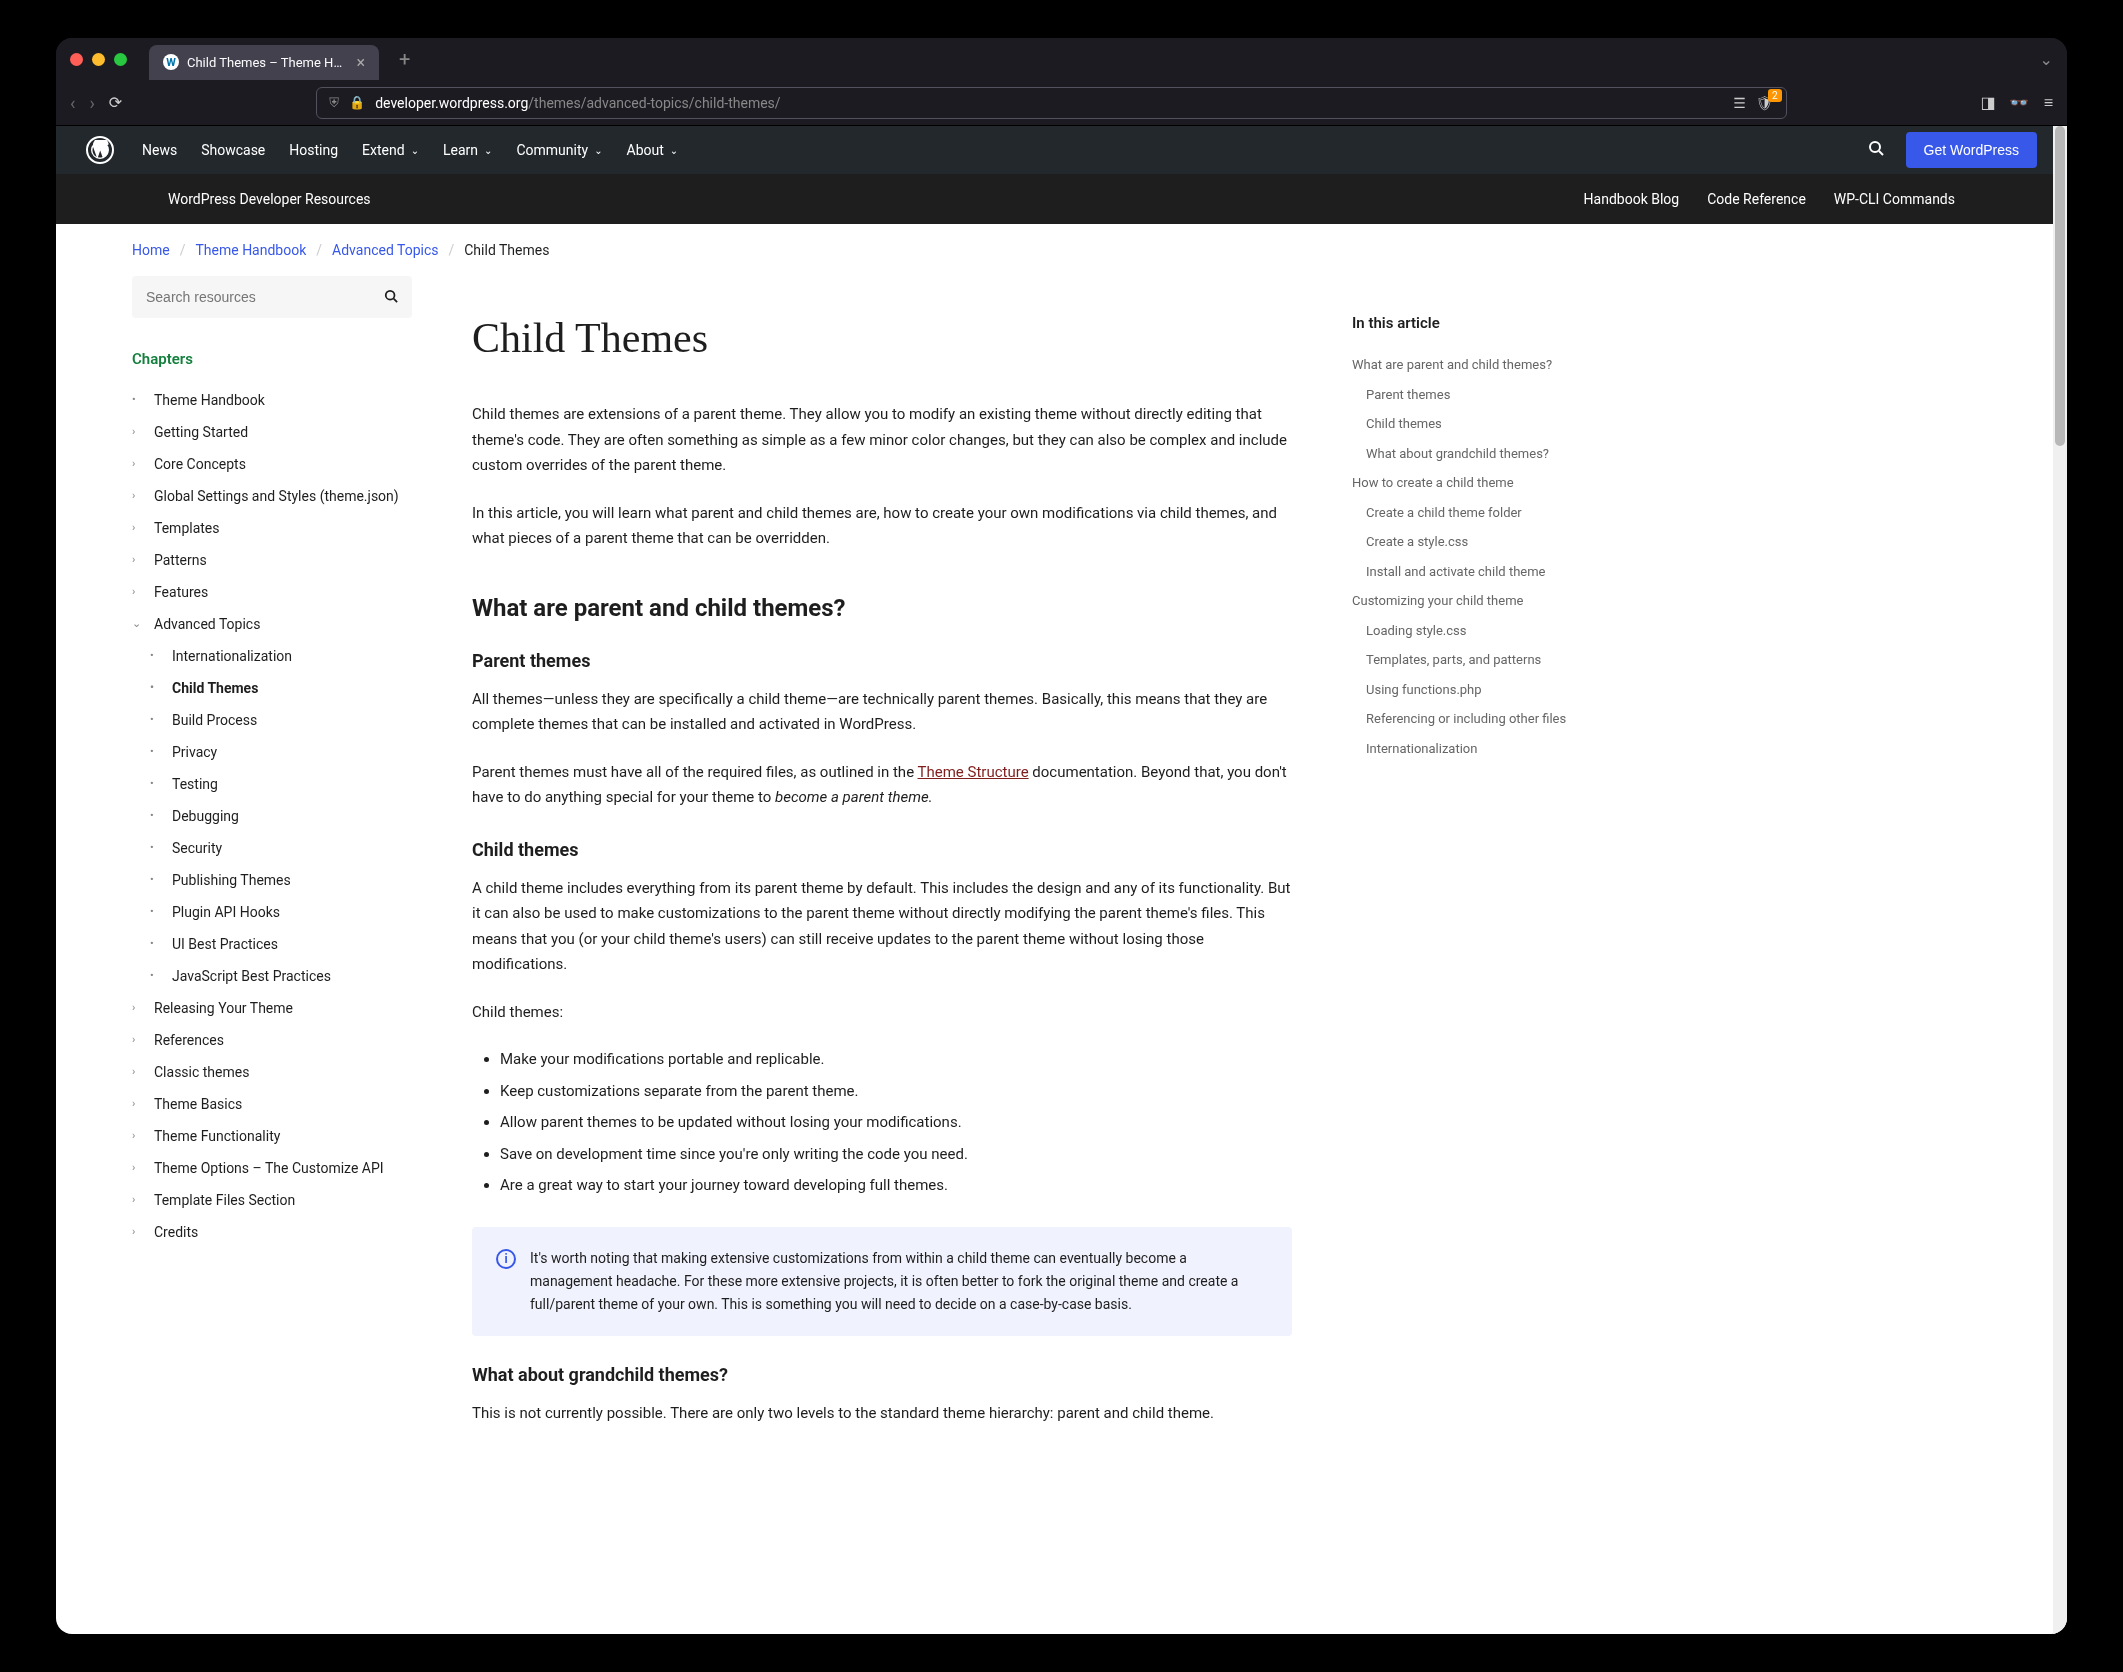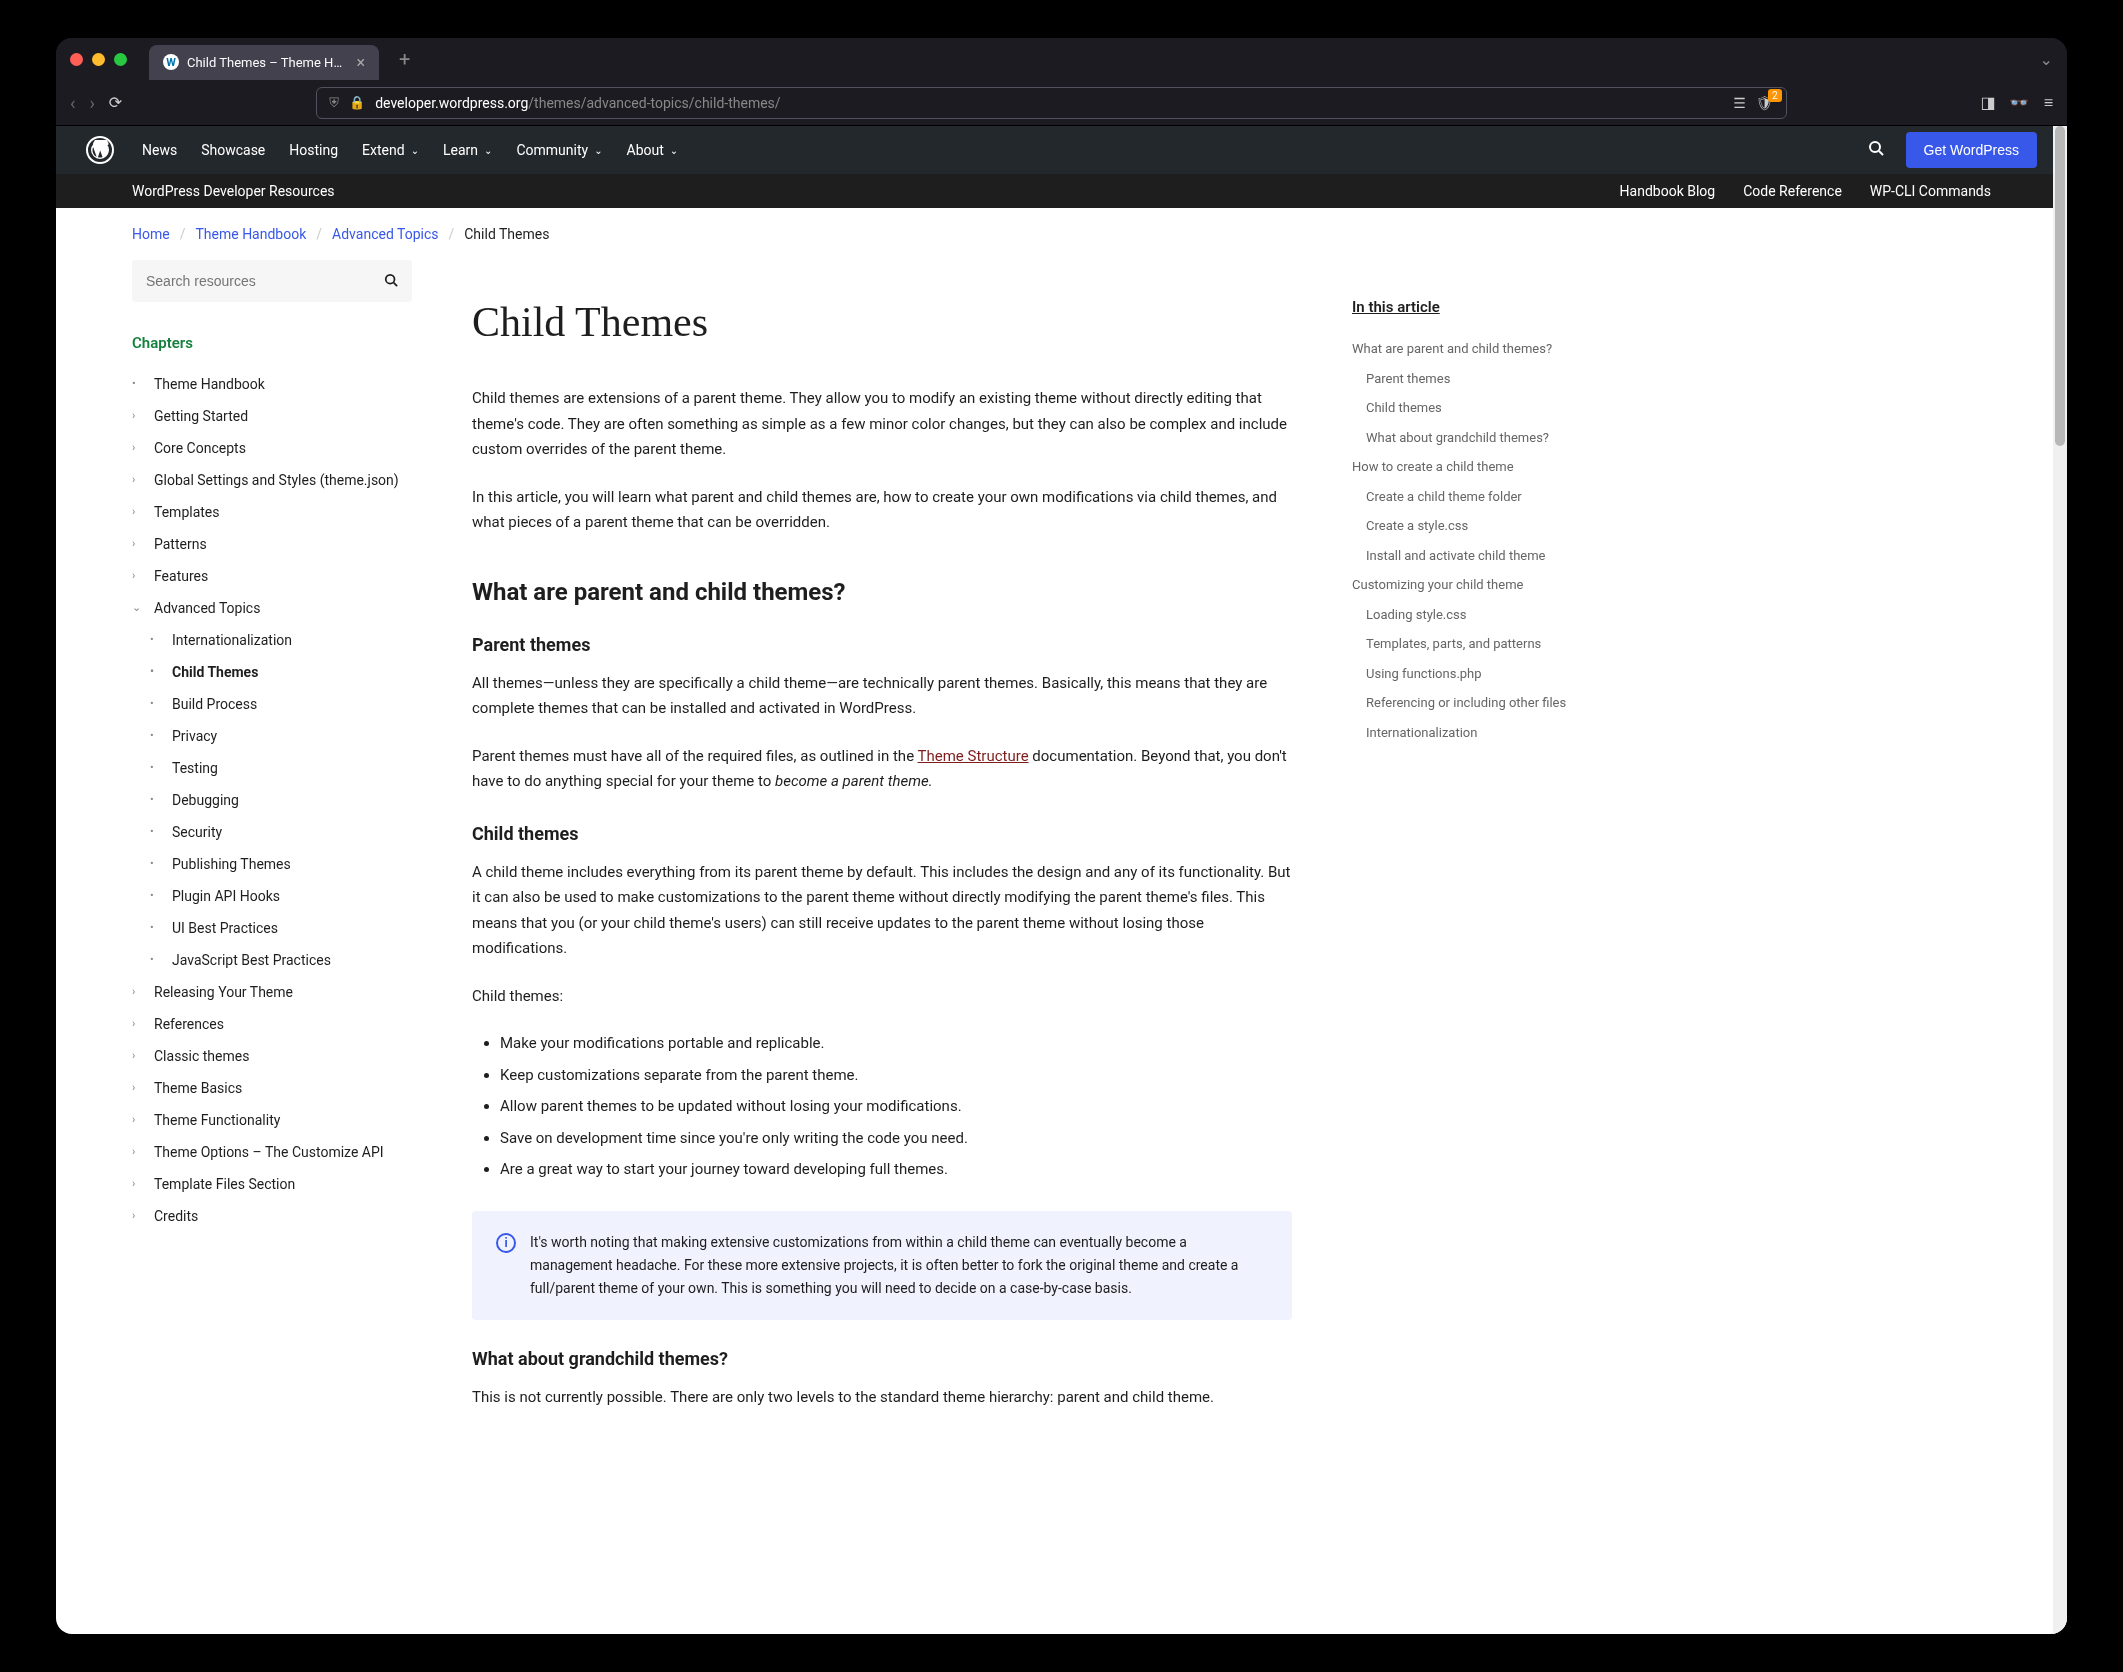--- a/index.html
+++ b/index.html
@@ -31,21 +31,21 @@
 .ext-badge { background: #ff9500; color: #fff; font-size: 10px; padding: 1px 4px; border-radius: 3px; position: relative; }
 .content-area { flex: 1; background: #fff; overflow: auto; position: relative; }
 .wp-header { background: #23282d; height: 48px; display: flex; align-items: center; padding: 0 30px; }
 .wp-logo { width: 28px; height: 28px; border: 2px solid #fff; border-radius: 50%; display: flex; align-items: center; justify-content: center; color: #fff; font-weight: bold; font-size: 18px; margin-right: 28px; }
 .wp-nav { display: flex; gap: 24px; }
 .wp-nav-item { color: #fff; font-size: 14px; display: flex; align-items: center; gap: 6px; cursor: pointer; }
 .wp-nav-item .chev { font-size: 10px; }
 .wp-header-right { margin-left: auto; display: flex; align-items: center; gap: 22px; }
 .search-icon-hdr { color: #fff; font-size: 16px; }
 .get-wp-btn { background: #3858e9; color: #fff; border: none; padding: 10px 18px; border-radius: 4px; font-size: 14px; cursor: pointer; text-align: center; }
-.dev-bar { background: #1e1e1e; height: 34px; display: flex; align-items: center; padding: 0 76px; }
+.dev-bar { background: #1e1e1e; height: 50px; display: flex; align-items: center; padding: 0 112px; }
 .dev-bar-title { color: #fff; font-size: 14px; }
 .dev-bar-links { margin-left: auto; display: flex; gap: 28px; }
 .dev-bar-link { color: #fff; font-size: 14px; cursor: pointer; }
 .breadcrumb-row { padding: 18px 76px; border-bottom: none; }
 .breadcrumb { color: #666; font-size: 14px; display: flex; gap: 10px; }
 .breadcrumb a { color: #3858e9; text-decoration: none; }
 .breadcrumb .sep { color: #ccc; }
 .breadcrumb .current { color: #1e1e1e; }
 .main-layout { display: flex; padding: 0 76px; gap: 60px; }
 .sidebar { width: 280px; flex-shrink: 0; }
@@ -65,21 +65,21 @@
 .h2 { font-size: 24px; font-weight: 700; color: #1e1e1e; margin-top: 42px; margin-bottom: 20px; }
 .h3 { font-size: 18px; font-weight: 700; color: #1e1e1e; margin-top: 28px; margin-bottom: 16px; }
 .body-text a { color: #7f1d1d; text-decoration: underline; }
 .body-text em { font-style: italic; }
 .bullet-list { list-style: disc; padding-left: 28px; margin-bottom: 22px; }
 .bullet-list li { font-size: 15px; line-height: 1.7; color: #1e1e1e; margin-bottom: 6px; }
 .info-box { background: #f0f2fd; border-radius: 4px; padding: 20px 24px; display: flex; gap: 14px; margin: 28px 0; }
 .info-icon { width: 20px; height: 20px; border: 2px solid #3858e9; border-radius: 50%; color: #3858e9; display: flex; align-items: center; justify-content: center; font-size: 12px; font-weight: bold; flex-shrink: 0; margin-top: 2px; }
 .info-text { font-size: 14px; line-height: 1.65; color: #1e1e1e; }
 .toc-sidebar { width: 240px; flex-shrink: 0; padding-top: 38px; }
-.toc-heading { font-size: 15px; font-weight: 600; color: #1e1e1e; margin-bottom: 18px; text-decoration: underline; }
+.toc-heading { font-size: 15px; font-weight: 600; color: #1e1e1e; margin-bottom: 18px; }
 .toc-list { list-style: none; }
 .toc-item { padding: 5px 0; font-size: 13px; color: #666; cursor: pointer; line-height: 1.5; }
 .toc-item.sub { padding-left: 14px; }
 .scrollbar-track { position: absolute; right: 0; top: 0; width: 14px; height: 100%; background: #f0f0f0; }
 .scrollbar-thumb { position: absolute; right: 2px; top: 0; width: 10px; height: 320px; background: #b8b8b8; border-radius: 5px; }
 </style>
 </head>
 <body>
 
 <div class="browser-window">

